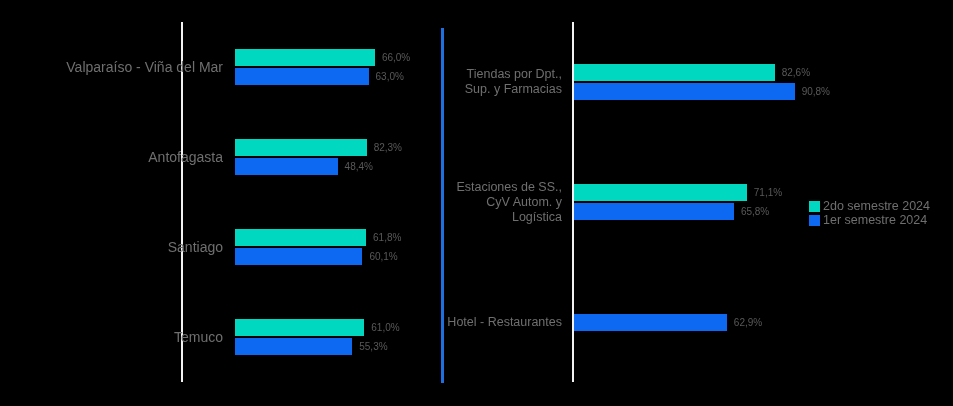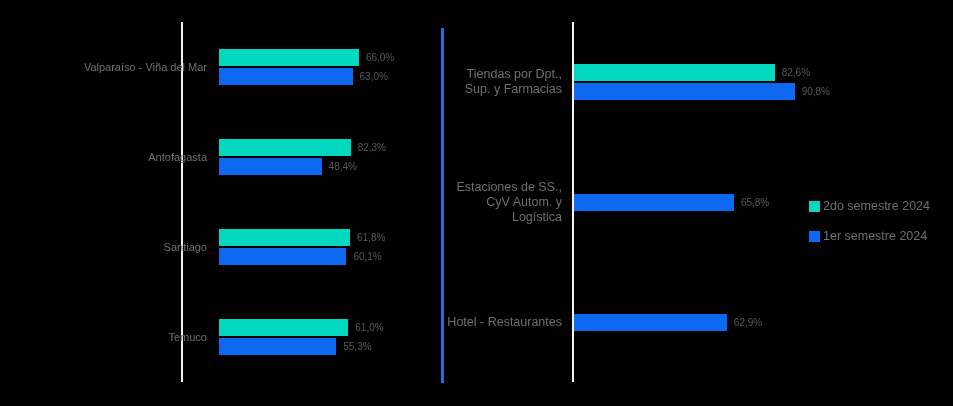--- a/index.html
+++ b/index.html
@@ -73,21 +73,21 @@
 
   .cat-label {
     text-align: right;
     color: #6f6f6f;
     font-size: 12.5px;
     line-height: 15px;
     padding-right: 10px;
     box-sizing: border-box;
     flex: 0 0 auto;
   }
-  .panel-left .cat-label  { width: 217px; font-size: 11px; }
+  .panel-left .cat-label  { width: 217px; font-size: 14px; margin-left: 16px; }
   .panel-right .cat-label { width: 128px; font-size: 12.5px; }
 
   .bars {
     flex: 1 1 auto;
     position: relative;
     display: flex;
     flex-direction: column;
     justify-content: center;
     gap: 2px;
     padding-left: 2px;
@@ -112,21 +112,20 @@
     white-space: nowrap;
   }
 
   
   .legend {
     position: absolute;
     left: 809px;
     top: 199px;
     display: flex;
     flex-direction: column;
-    gap: 16px;
   }
   .legend-item {
     display: flex;
     align-items: center;
   }
   .legend-swatch {
     width: 11px;
     height: 11px;
     margin-right: 3px;
     flex: 0 0 auto;
@@ -215,20 +214,24 @@
             <div class="barline">
               <div class="bar bar-s1" style="width: 220.644px; background: rgb(13, 104, 242);"></div>
               <span class="bar-value">90,8%</span>
             </div>
           </div>
         </div>
         <div class="row">
           <div class="cat-label">Estaciones de SS., CyV Autom. y Logística</div>
           <div class="bars">
             <div class="barline">
+              <div class="bar bar-s2" style="width: 172.773px; background: rgb(0, 217, 192);"></div>
+              <span class="bar-value">71,1%</span>
+            </div>
+            <div class="barline">
               <div class="bar bar-s1" style="width: 159.894px; background: rgb(13, 104, 242);"></div>
               <span class="bar-value">65,8%</span>
             </div>
           </div>
         </div>
         <div class="row">
           <div class="cat-label">Hotel - Restaurantes</div>
           <div class="bars">
             <div class="barline">
               <div class="bar bar-s1" style="width: 152.847px; background: rgb(13, 104, 242);"></div>

